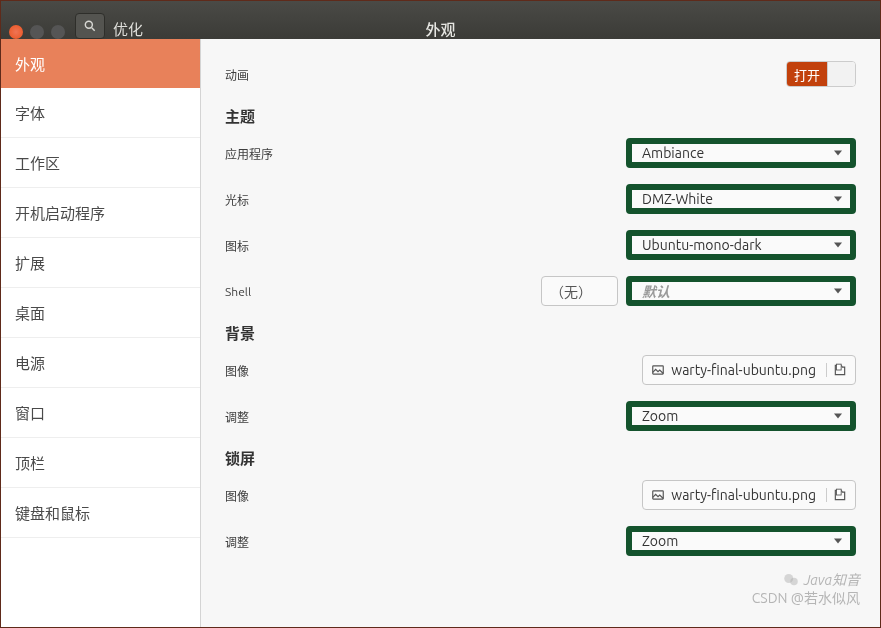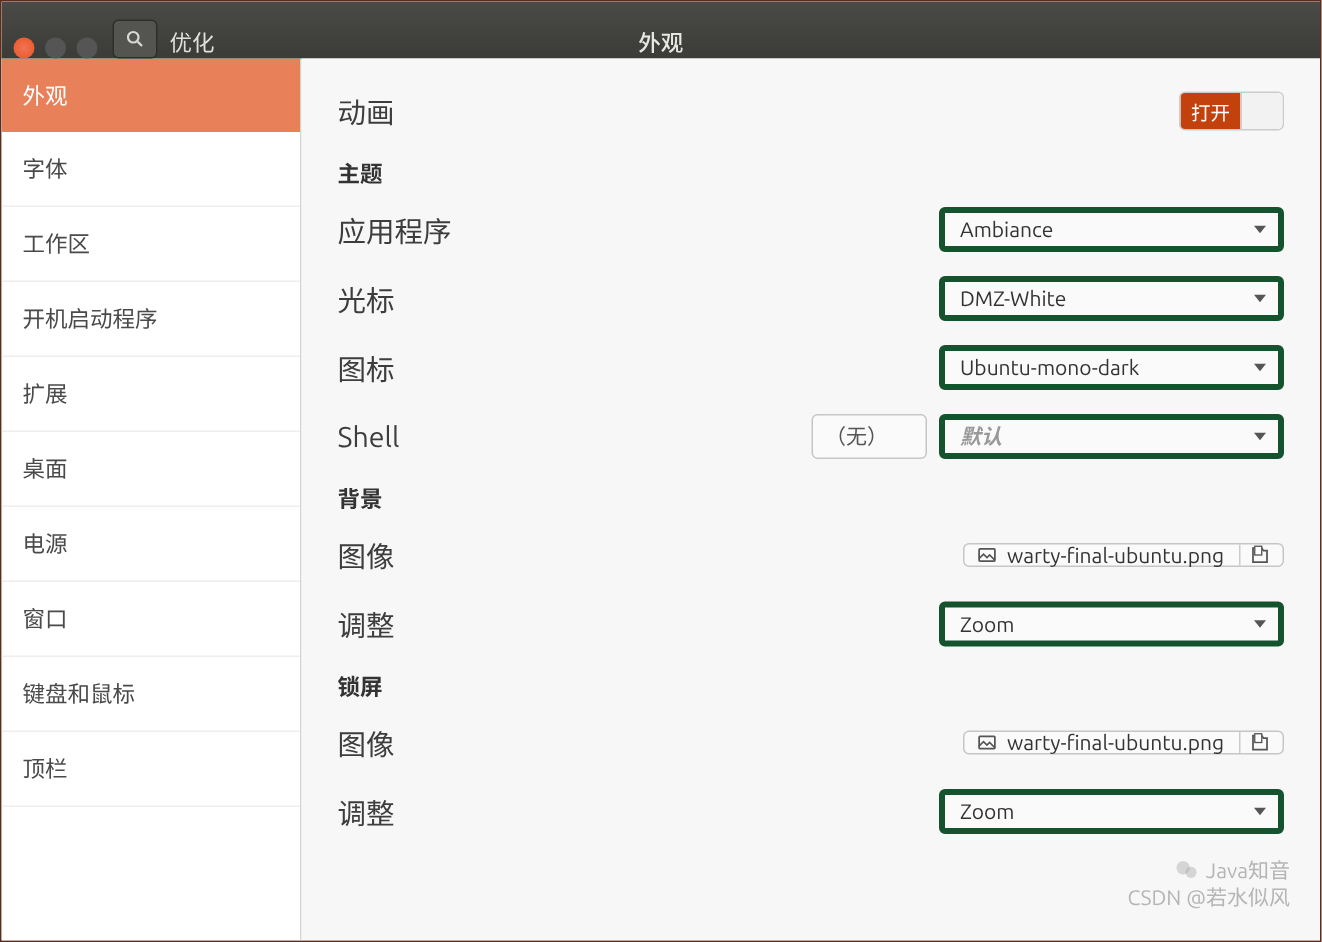--- a/index.html
+++ b/index.html
@@ -69,54 +69,54 @@
       position: relative;
     }
     .row {
       display: flex;
       align-items: center;
       margin-bottom: 16px;
       min-height: 30px;
     }
     .row .label {
       flex: 0 0 200px;
-      font-size: 19px;
+      font-size: 12px;
       color: #3d3d3d;
     }
     .row .field { flex: 1; display: flex; justify-content: flex-end; gap: 8px; }
     .section-title {
       font-weight: bold;
       font-size: 15px;
       color: #333;
       margin-top: 6px;
       margin-bottom: 12px;
     }
     .select {
       min-width: 230px;
       height: 30px;
       background: #fafafa;
-      border: 4px solid #14532d;
+      border: 6px solid #14532d;
       border-radius: 4px;
       padding: 0 26px 0 10px;
       display: flex;
       align-items: center;
       font-size: 14px;
       color: #333;
       position: relative;
       cursor: pointer;
     }
     .select.disabled { color: #999; font-style: italic; font-weight: bold; }
     .select .caret {
       position: absolute; right: 8px; top: 50%; transform: translateY(-50%);
       border-left: 4px solid transparent;
       border-right: 4px solid transparent;
       border-top: 5px solid #555;
     }
     .filebox {
-      height: 16px;
+      height: 30px;
       background: #fafafa;
       border: 1px solid #c6c6c6;
       border-radius: 4px;
       padding: 0 8px;
       display: flex;
       align-items: center;
       gap: 6px;
       font-size: 14px;
       color: #333;
       cursor: pointer;
@@ -157,21 +157,21 @@
     }
     .watermark {
       position: absolute;
       right: 20px; bottom: 20px;
       text-align: right;
       color: rgba(100,100,100,0.45);
       font-size: 14px;
       line-height: 1.3;
       pointer-events: none;
     }
-    .watermark .chat { display:flex; align-items:center; justify-content:flex-end; gap:4px;}
+    .watermark .chat { display:flex; align-items:center; justify-content:flex-end; gap:4px;font-style:italic;}
     .watermark svg { width:18px; height:18px; opacity:0.5;}
   </style>
 </head>
 <body>
 
 <div class="titlebar">
   <div class="win-controls">
     <span class="win-btn close"></span>
     <span class="win-btn"></span>
     <span class="win-btn"></span>
@@ -189,22 +189,22 @@
 <div class="content">
   <div class="sidebar">
     <div class="side-item active"><span>外观</span></div>
     <div class="side-item"><span>字体</span></div>
     <div class="side-item"><span>工作区</span></div>
     <div class="side-item"><span>开机启动程序</span></div>
     <div class="side-item"><span>扩展</span></div>
     <div class="side-item"><span>桌面</span></div>
     <div class="side-item"><span>电源</span></div>
     <div class="side-item"><span>窗口</span></div>
+    <div class="side-item"><span>顶栏</span></div>
     <div class="side-item"><span>键盘和鼠标</span></div>
-    <div class="side-item"><span>顶栏</span></div>
   </div>
 
   <div class="main">
 
     <div class="row">
       <div class="label">动画</div>
       <div class="field">
         <div class="toggle">
           <div class="on-label">打开</div>
           <div class="knob"></div>

